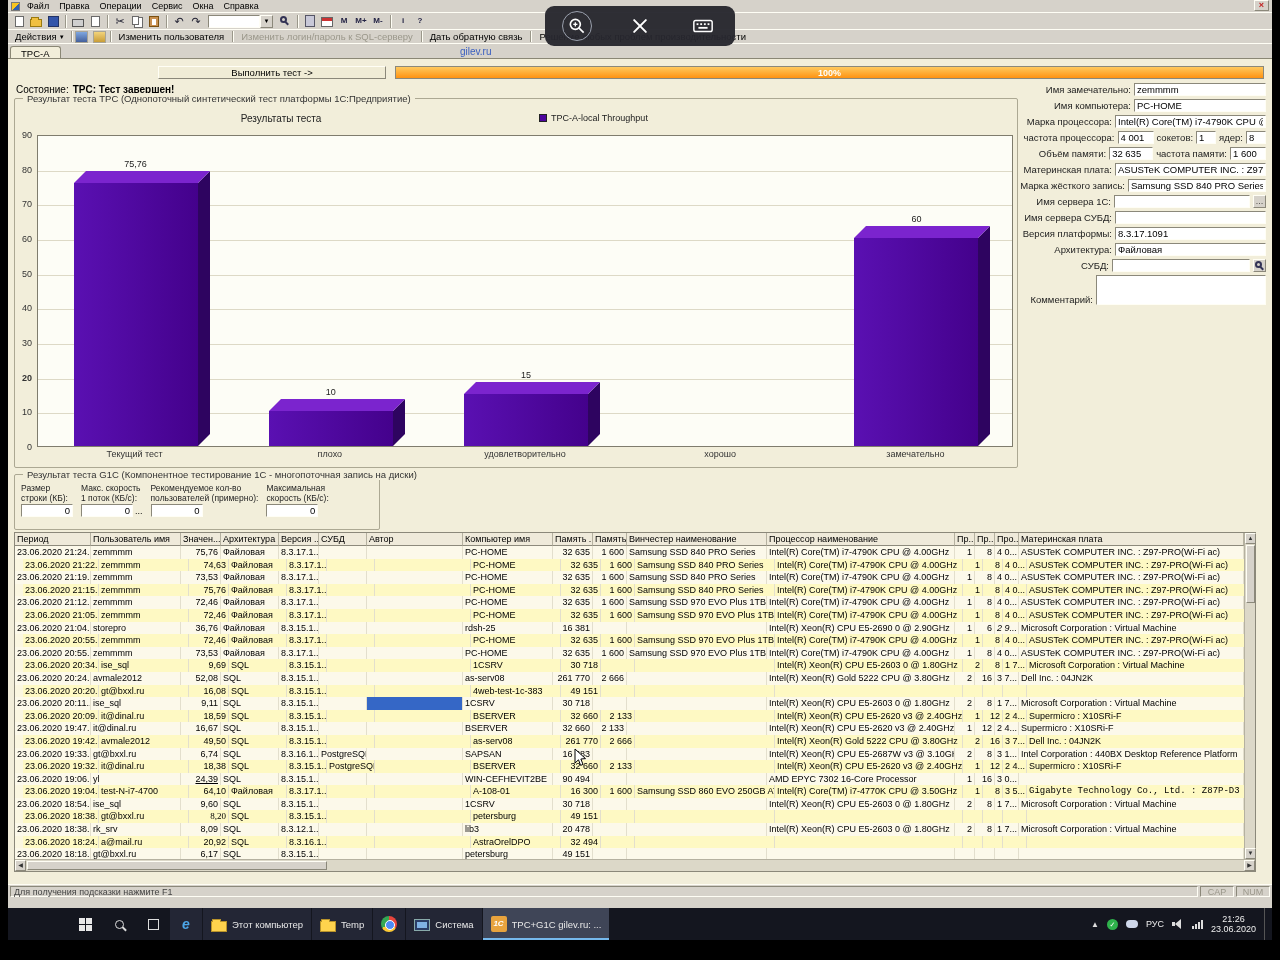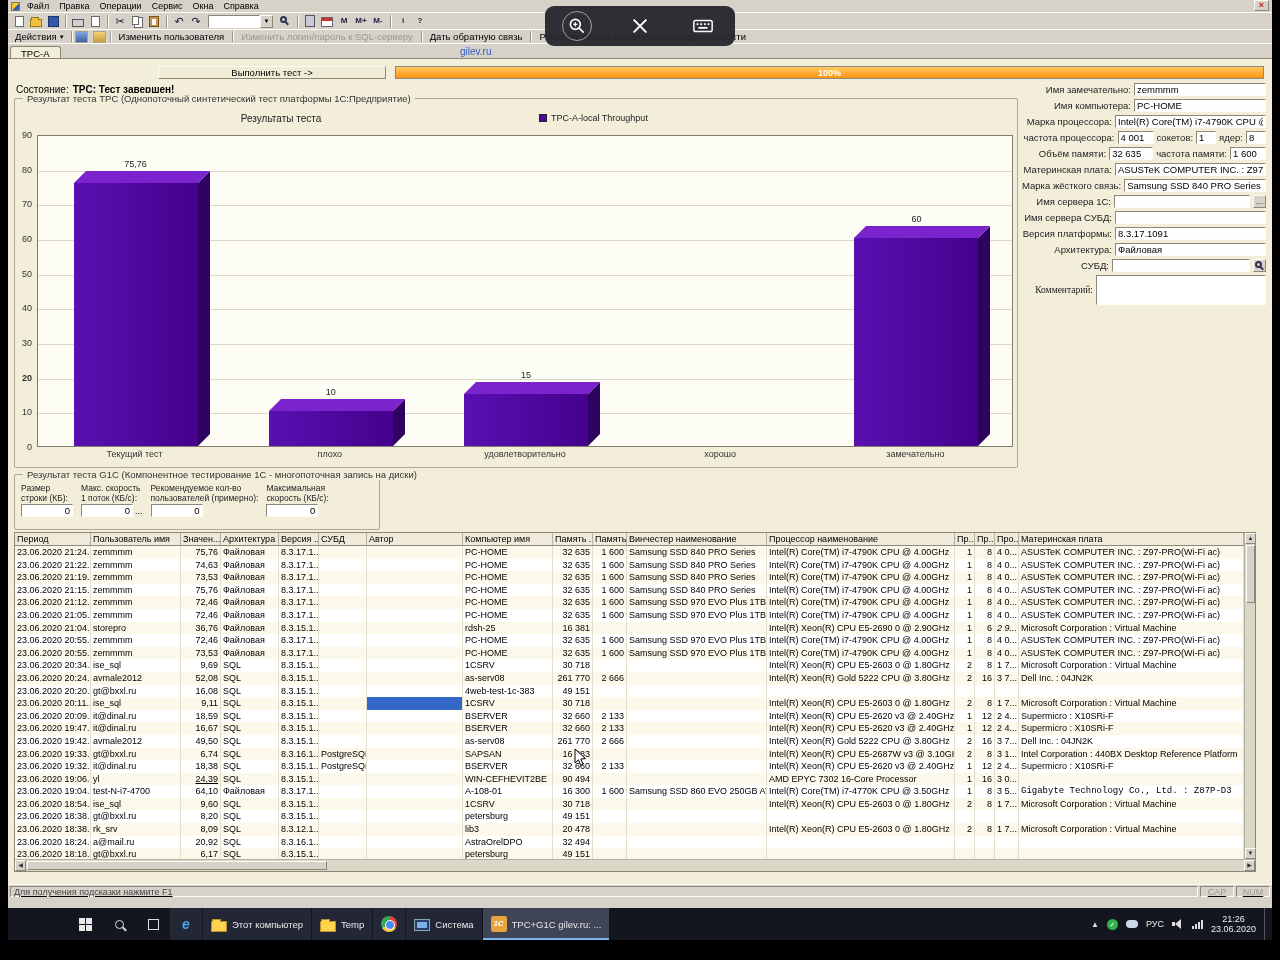--- a/index.html
+++ b/index.html
@@ -82,49 +82,49 @@
   .g1c-fields{position:absolute;left:6px;top:8px;right:4px;display:flex;gap:8px;}
   .g1c-label{font-size:8.5px;line-height:10px;white-space:pre-line;height:21px;color:#222;}
   .g1c-input-row{display:flex;align-items:center;gap:2px;}
   .inp{background:#fff;border:1px solid;border-color:#8b887a #fffef5 #fffef5 #8b887a;height:13px;font-size:9.5px;padding:0 2px;font-family:inherit;}
   .g1c-input{width:52px;text-align:right;}
   .g1c-suffix{font-size:9px;}
 
   
   .right-panel{position:absolute;left:1014px;top:24px;width:244px;}
   .rp-row{display:flex;align-items:center;justify-content:flex-end;gap:3px;margin-bottom:3px;}
-  .rp-row.top{align-items:center;font-family:Liberation Serif, serif;}
+  .rp-row.top{align-items:flex-end;}
   .rp-label{flex:0 0 auto;text-align:right;font-size:9.5px;color:#222;white-space:nowrap;}
   .rp-row .rp-label:first-child{flex:1 1 auto;}
   .rp-input{height:13px;}
   .rp-area{width:170px;height:30px;background:#fff;border:1px solid;border-color:#8b887a #fffef5 #fffef5 #8b887a;resize:none;font-family:inherit;font-size:9.5px;}
   .rp-btn{width:13px;height:13px;border:1px solid;border-color:#fffef5 #8b887a #8b887a #fffef5;background:#d6d2ca;font-size:8px;line-height:11px;text-align:center;display:inline-flex;align-items:center;justify-content:center;}
 
   
   .table{position:absolute;left:6px;top:473px;width:1242px;height:340px;border:1px solid #8b887a;background:#fbf7e1;display:grid;grid-template-columns:1fr 11px;grid-template-rows:1fr 12px;}
   .t-main{overflow:hidden;}
   .t-head{display:flex;height:13px;background:#efeada;}
   .th{flex:0 0 auto;font-size:9px;padding:0 2px;overflow:hidden;white-space:nowrap;border-right:1px solid #b5b1a0;border-bottom:1px solid #8d8a7c;line-height:12px;}
   .t-body{height:315px;overflow:hidden;}
   .tr{display:flex;height:12.6px;background:#fcf9ea;}
-  .tr.alt{background:#ffffff;}
+  .tr.alt{background:#fef9c3;margin-left:8px;}
   .td{flex:0 0 auto;font-size:9px;line-height:12px;padding:0 2px;overflow:hidden;white-space:nowrap;border-right:1px solid #e3dfcd;}
   .td.num{text-align:right;}
   .td.sel{background:#3567c6;}
   .vscroll{grid-row:1;grid-column:2;background:#dcd8c8;display:flex;flex-direction:column;border-left:1px solid #b5b1a0;}
   .hscroll{grid-row:2;grid-column:1 / span 2;background:#dcd8c8;display:flex;border-top:1px solid #b5b1a0;}
   .sb-btn{width:11px;height:11px;background:#d6d2ca;border:1px solid;border-color:#fffef5 #8b887a #8b887a #fffef5;font-size:6px;line-height:9px;text-align:center;color:#333;flex:0 0 auto;}
   .sb-thumb-v{width:9px;height:58px;margin:1px;background:#d6d2ca;border:1px solid;border-color:#fffef5 #8b887a #8b887a #fffef5;}
   .sb-thumb-h{width:300px;height:9px;margin:1px;background:#d6d2ca;border:1px solid;border-color:#fffef5 #8b887a #8b887a #fffef5;}
 
   
   .mdi-strip{height:11px;background:#d6d2ca;display:flex;align-items:center;padding-left:2px;}
   .mdi-cap{display:flex;align-items:center;gap:3px;width:106px;height:10px;background:linear-gradient(90deg,#aabede,#d3dcee);border:1px solid #8090b0;font-size:8.5px;padding:0 3px;white-space:nowrap;overflow:hidden;}
   .mdi-ico{width:7px;height:7px;background:#e8a33d;flex:0 0 auto;}
-  .statusbar{height:14px;background:#d6d2ca;display:flex;gap:2px;padding:1px 2px;border-top:1px solid #fffef5;text-decoration:underline;}
+  .statusbar{height:14px;background:#d6d2ca;display:flex;gap:2px;padding:1px 2px;border-top:1px solid #fffef5;}
   .sb-cell{border:1px solid;border-color:#8b887a #fffef5 #fffef5 #8b887a;font-size:9px;line-height:10px;padding:0 3px;color:#444;}
   .sb-hint{flex:1;}
   .sb-key{width:34px;text-align:center;color:#9a978a;}
 
   
   .taskbar{position:absolute;left:8px;top:908px;width:1264px;height:32px;background:#14161f;display:flex;align-items:stretch;padding-left:60px;color:#e8e8e8;}
   .tb-sys{width:34px;display:flex;align-items:center;justify-content:center;flex:0 0 auto;}
   .start-flag{width:13px;height:13px;display:grid;grid-template:1fr 1fr / 1fr 1fr;gap:1px;}
   .start-flag i{background:#e8e8e8;}
   .mag{width:9px;height:9px;border:1.5px solid #ddd;border-radius:50%;position:relative;}
@@ -413,21 +413,21 @@
           <label class="rp-label">Объём памяти:</label>
           <input class="inp rp-input" value="32 635" style="width: 44px;">
           <label class="rp-label">частота памяти:</label>
           <input class="inp rp-input" value="1 600" style="width: 36px;">
         </div>
         <div class="rp-row">
           <label class="rp-label">Материнская плата:</label>
           <input class="inp rp-input" value="ASUSTeK COMPUTER INC. : Z97-PRO(Wi-Fi ac)" style="width: 151px;">
         </div>
         <div class="rp-row">
-          <label class="rp-label">Марка жёсткого связь:</label>
+          <label class="rp-label">Марка жёсткого запись:</label>
           <input class="inp rp-input" value="Samsung SSD 840 PRO Series" style="width: 151px;">
         </div>
         <div class="rp-row">
           <label class="rp-label">Имя сервера 1С:</label>
           <input class="inp rp-input" style="width: 136px;">
           <span class="rp-btn">…</span>
         </div>
         <div class="rp-row">
           <label class="rp-label">Имя сервера СУБД:</label>
           <input class="inp rp-input" style="width: 151px;">
@@ -848,21 +848,21 @@
               <div class="td" style="width: 140px;"></div>
               <div class="td" style="width: 188px;">Intel(R) Xeon(R) CPU E5-2603 0 @ 1.80GHz</div>
               <div class="td num" style="width: 20px;">2</div>
               <div class="td num" style="width: 20px;">8</div>
               <div class="td num" style="width: 24px;">1 7...</div>
               <div class="td" style="width: 225px;">Microsoft Corporation : Virtual Machine</div>
             </div>
             <div class="tr alt">
               <div class="td" style="width: 76px;">23.06.2020 18:38..</div>
               <div class="td" style="width: 90px;">gt@bxxl.ru</div>
-              <div class="td num" style="width: 40px;">8,20</div>
+              <div class="td num" style="width: 40px; font-family: Liberation Serif, serif;">8,20</div>
               <div class="td" style="width: 58px;">SQL</div>
               <div class="td" style="width: 40px;">8.3.15.1...</div>
               <div class="td" style="width: 48px;"></div>
               <div class="td" style="width: 96px;"></div>
               <div class="td" style="width: 90px;">petersburg</div>
               <div class="td num" style="width: 40px;">49 151</div>
               <div class="td num" style="width: 34px;"></div>
               <div class="td" style="width: 140px;"></div>
               <div class="td" style="width: 188px;"></div>
               <div class="td num" style="width: 20px;"></div>

